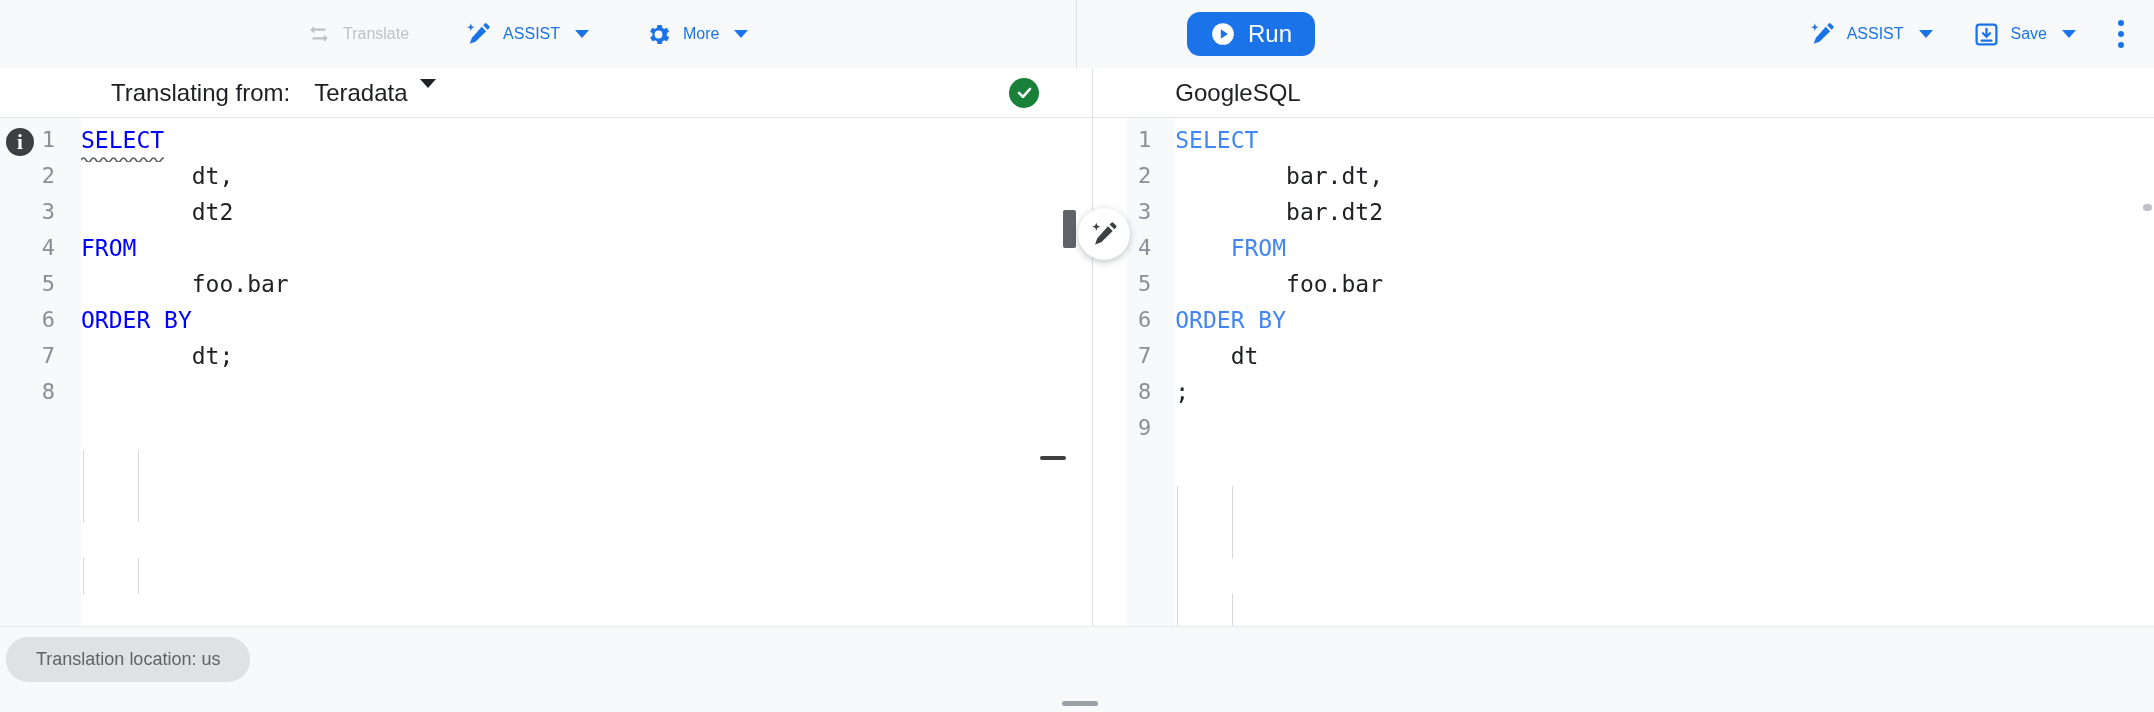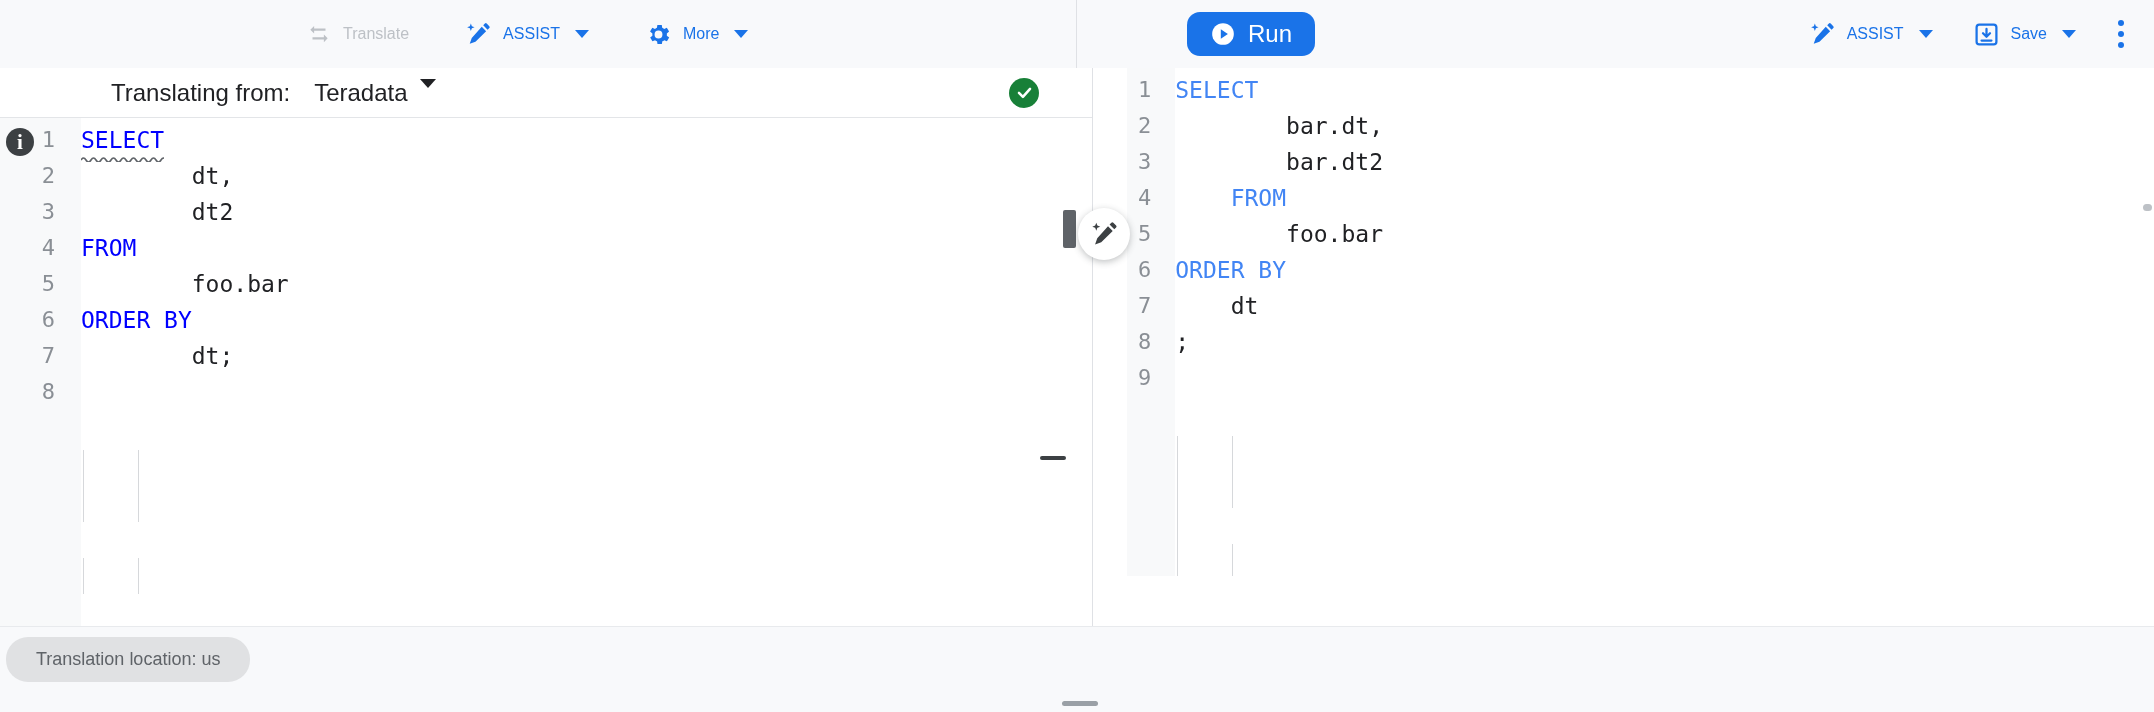--- a/index.html
+++ b/index.html
@@ -335,20 +335,23 @@
               <div class="guide" style="left: 83px; top: 148px; height: 36px;"></div>
               <div class="guide" style="left: 138.2px; top: 148px; height: 36px;"></div>
             </div>
           </div>
       </div>
 
       <div class="hscroll-left"></div>
     </div>
 
     <div class="pane pane-right">
+      <div class="pane-header">
+        <span class="hdr-label">GoogleSQL</span>
+      </div>
 
       <div class="editor">
         <div class="gutter-bg"></div>
         <div class="code-area" id="right-code">
             <div class="line">
               <div class="lnum">1</div>
               <div class="ltext"><span class="kw-r">SELECT</span></div>
             </div>
             <div class="line">
               <div class="lnum">2</div>

